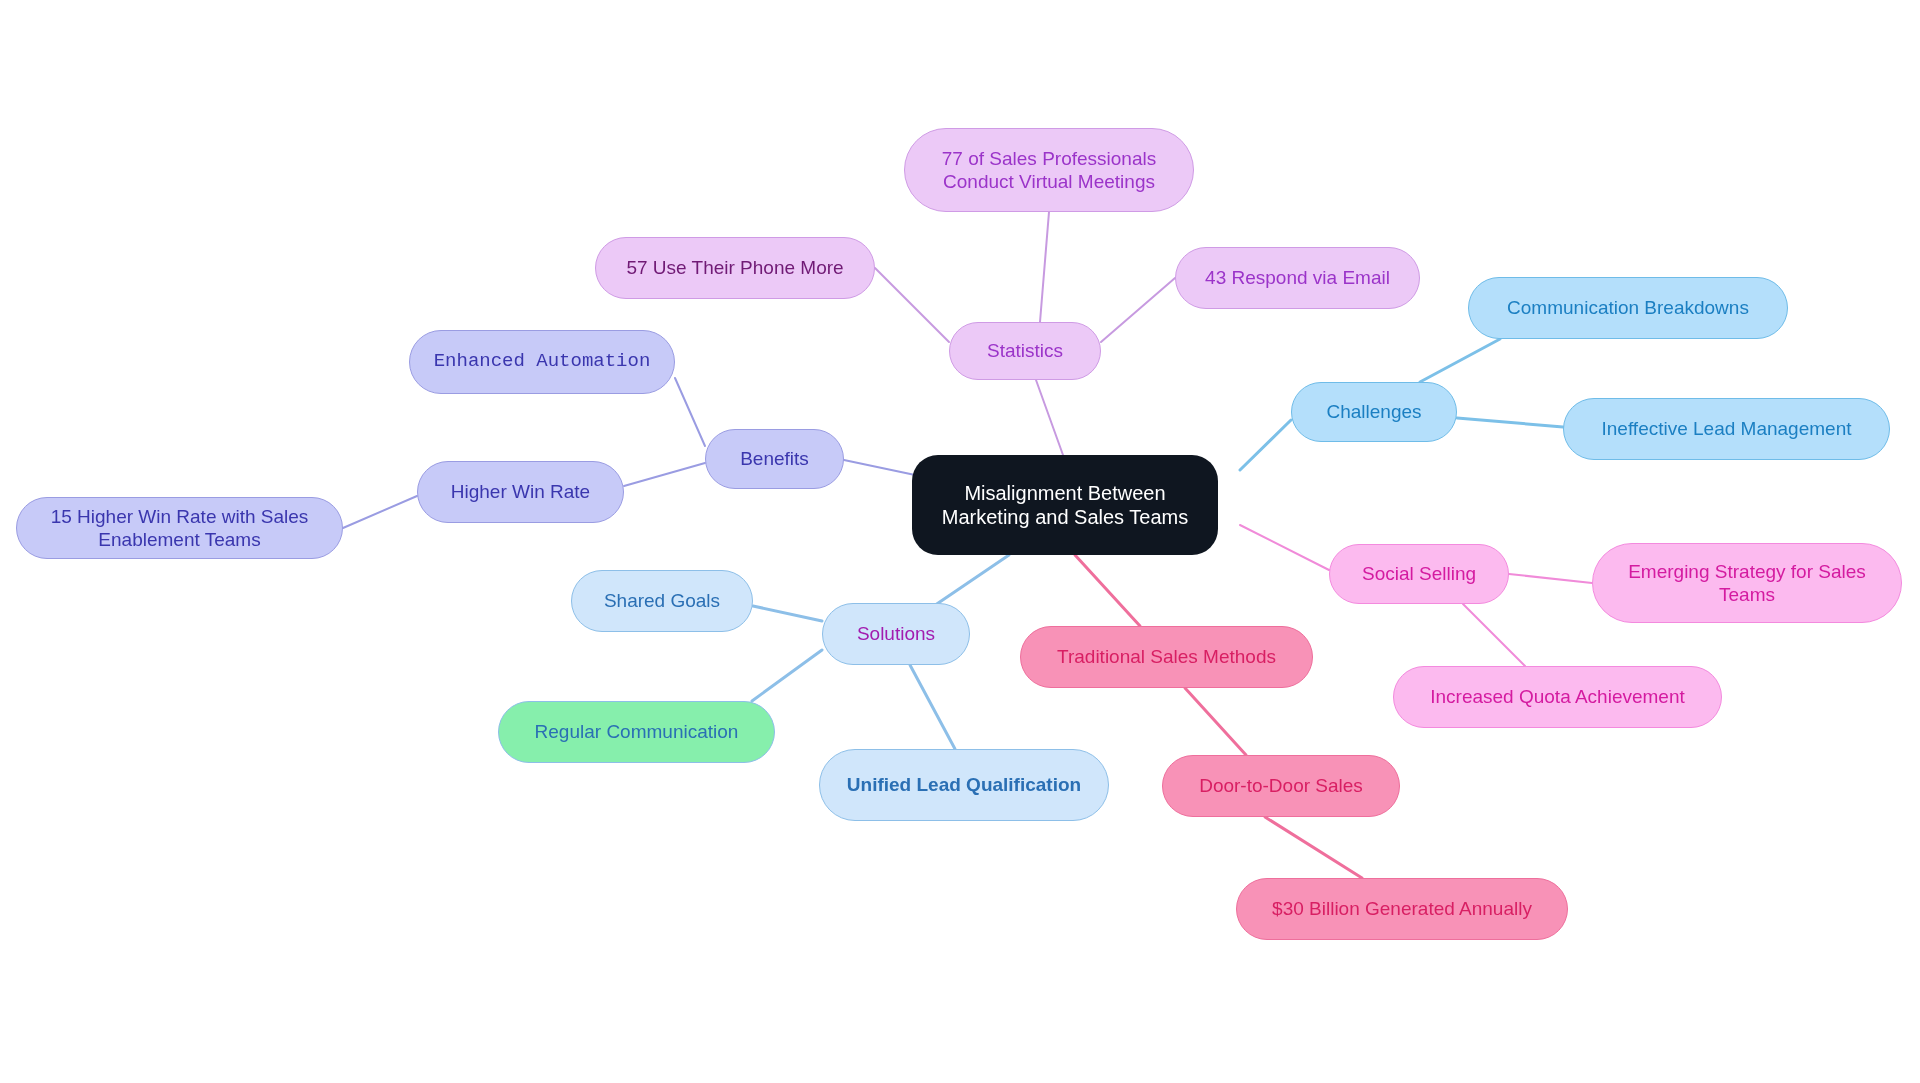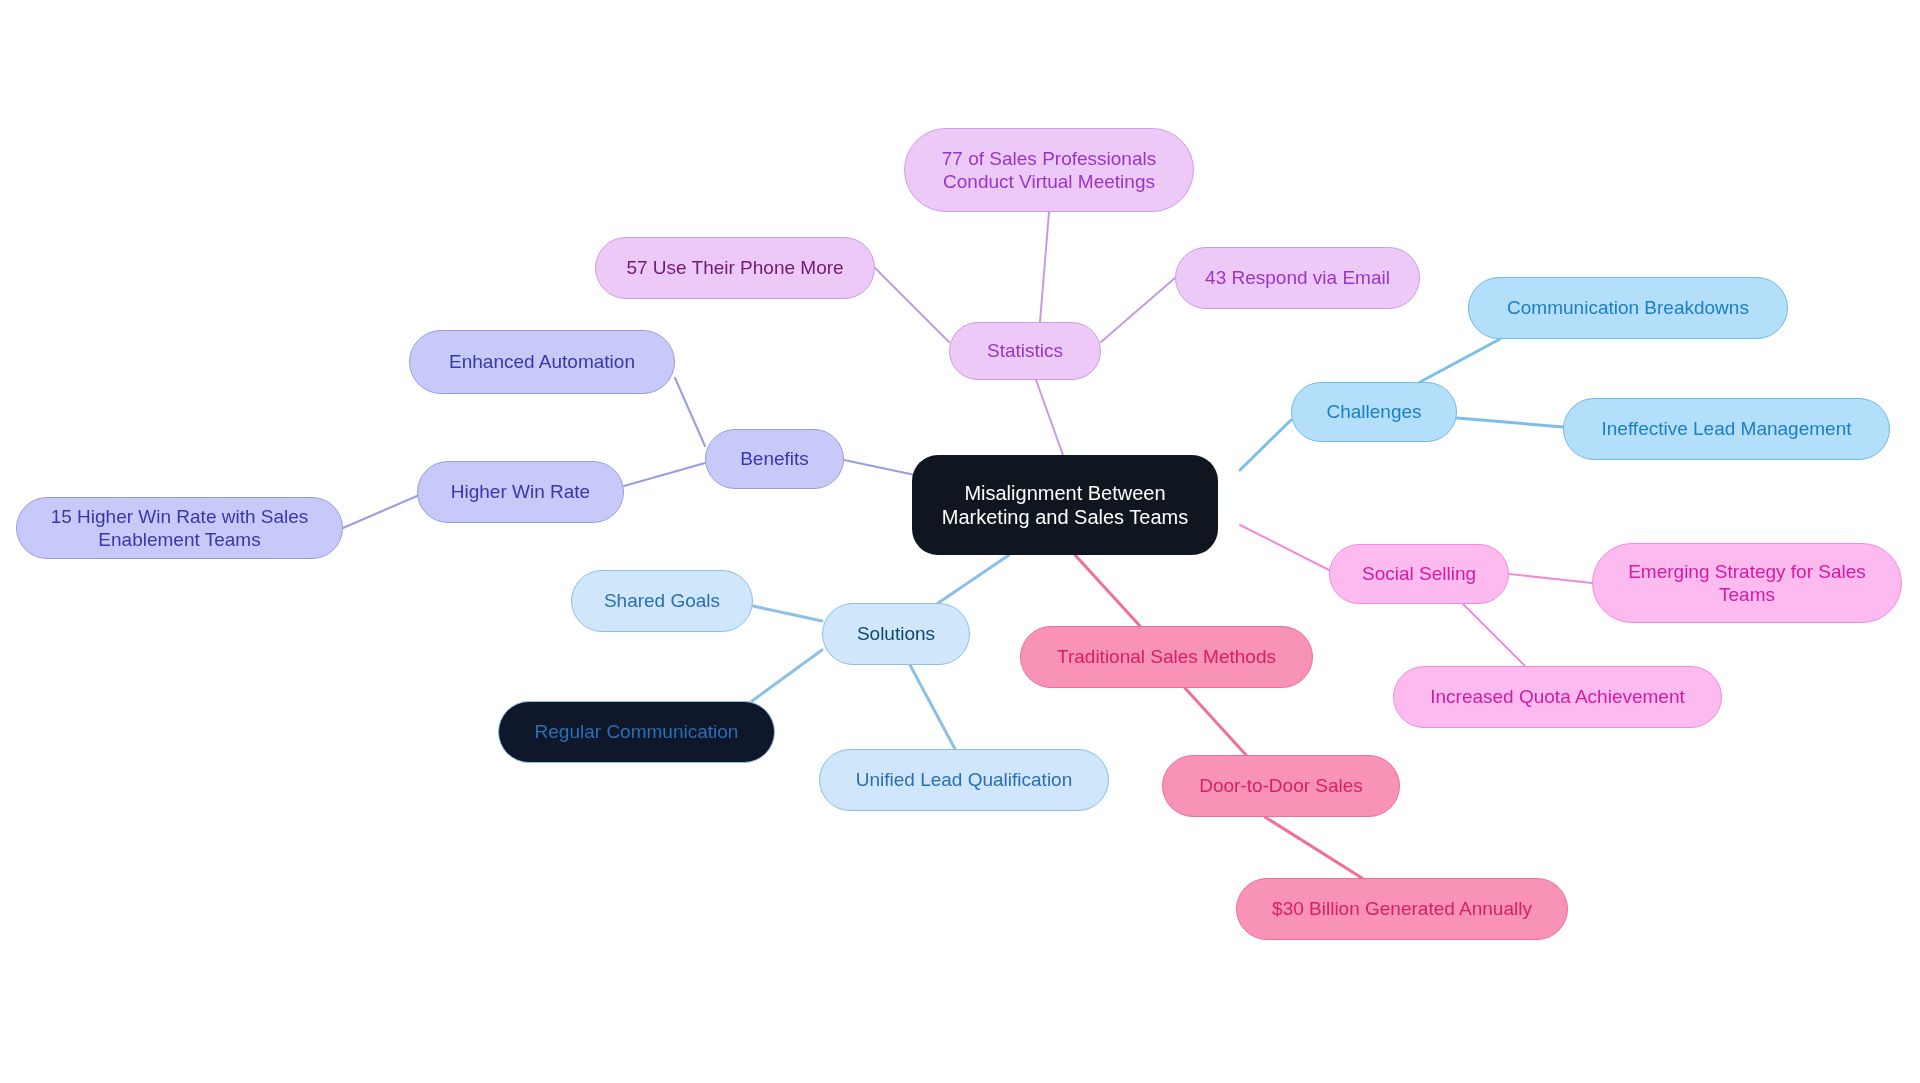--- a/index.html
+++ b/index.html
@@ -71,31 +71,31 @@
     </svg>
   <div id="nodes">
       <div class="node root" style="left: 912px; top: 455px; width: 306px; height: 100px; background: rgb(15, 22, 32); color: rgb(255, 255, 255); border-color: rgb(15, 22, 32); font-size: 20px;"><span>Misalignment Between
 Marketing and Sales Teams</span></div>
       <div class="node" style="left: 949px; top: 322px; width: 152px; height: 58px; background: rgb(236, 201, 247); color: rgb(155, 52, 201); border-color: rgb(207, 155, 229); font-size: 19px;"><span>Statistics</span></div>
       <div class="node" style="left: 904px; top: 128px; width: 290px; height: 84px; background: rgb(236, 201, 247); color: rgb(155, 52, 201); border-color: rgb(207, 155, 229); font-size: 19px;"><span>77 of Sales Professionals
 Conduct Virtual Meetings</span></div>
       <div class="node" style="left: 595px; top: 237px; width: 280px; height: 62px; background: rgb(236, 201, 247); color: #701a75; border-color: rgb(207, 155, 229); font-size: 19px;"><span>57 Use Their Phone More</span></div>
       <div class="node" style="left: 1175px; top: 247px; width: 245px; height: 62px; background: rgb(236, 201, 247); color: rgb(155, 52, 201); border-color: rgb(207, 155, 229); font-size: 19px;"><span>43 Respond via Email</span></div>
       <div class="node" style="left: 705px; top: 429px; width: 139px; height: 60px; background: rgb(199, 202, 248); color: rgb(58, 54, 174); border-color: rgb(154, 156, 226); font-size: 19px;"><span>Benefits</span></div>
-      <div class="node" style="left: 409px; top: 330px; width: 266px; height: 64px; background: rgb(199, 202, 248); color: rgb(58, 54, 174); border-color: rgb(154, 156, 226); font-size: 19px;"><span>Enhanced Automation</span></div>
+      <div class="node" style="left: 409px; top: 330px; width: 266px; height: 64px; background: rgb(199, 202, 248); color: rgb(58, 54, 174); border-color: rgb(154, 156, 226); font-size: 19px; font-family: Liberation Mono, monospace;"><span>Enhanced Automation</span></div>
       <div class="node" style="left: 417px; top: 461px; width: 207px; height: 62px; background: rgb(199, 202, 248); color: rgb(58, 54, 174); border-color: rgb(154, 156, 226); font-size: 19px;"><span>Higher Win Rate</span></div>
       <div class="node" style="left: 16px; top: 497px; width: 327px; height: 62px; background: rgb(199, 202, 248); color: rgb(58, 54, 174); border-color: rgb(154, 156, 226); font-size: 19px;"><span>15 Higher Win Rate with Sales
 Enablement Teams</span></div>
       <div class="node" style="left: 1291px; top: 382px; width: 166px; height: 60px; background: rgb(180, 223, 251); color: rgb(27, 127, 194); border-color: rgb(111, 188, 232); font-size: 19px;"><span>Challenges</span></div>
       <div class="node" style="left: 1468px; top: 277px; width: 320px; height: 62px; background: rgb(180, 223, 251); color: rgb(27, 127, 194); border-color: rgb(111, 188, 232); font-size: 19px;"><span>Communication Breakdowns</span></div>
       <div class="node" style="left: 1563px; top: 398px; width: 327px; height: 62px; background: rgb(180, 223, 251); color: rgb(27, 127, 194); border-color: rgb(111, 188, 232); font-size: 19px; text-align: right;"><span>Ineffective Lead Management</span></div>
-      <div class="node" style="left: 822px; top: 603px; width: 148px; height: 62px; background: rgb(208, 230, 251); color: #0c4a6e; border-color: rgb(141, 191, 232); font-size: 19px;"><span>Solutions</span></div>
+      <div class="node" style="left: 822px; top: 603px; width: 148px; height: 62px; background: rgb(208, 230, 251); color: #a21caf; border-color: rgb(141, 191, 232); font-size: 19px;"><span>Solutions</span></div>
       <div class="node" style="left: 571px; top: 570px; width: 182px; height: 62px; background: rgb(208, 230, 251); color: rgb(42, 111, 180); border-color: rgb(141, 191, 232); font-size: 19px;"><span>Shared Goals</span></div>
-      <div class="node" style="left: 498px; top: 701px; width: 277px; height: 62px; background: #0f172a; color: rgb(42, 111, 180); border-color: rgb(141, 191, 232); font-size: 19px; text-align: center;"><span>Regular Communication</span></div>
-      <div class="node" style="left: 819px; top: 749px; width: 290px; height: 62px; background: rgb(208, 230, 251); color: rgb(42, 111, 180); border-color: rgb(141, 191, 232); font-size: 19px;"><span>Unified Lead Qualification</span></div>
+      <div class="node" style="left: 498px; top: 701px; width: 277px; height: 62px; background: #86efac; color: rgb(42, 111, 180); border-color: rgb(141, 191, 232); font-size: 19px; text-align: center;"><span>Regular Communication</span></div>
+      <div class="node" style="left: 819px; top: 749px; width: 290px; height: 72px; background: rgb(208, 230, 251); color: rgb(42, 111, 180); border-color: rgb(141, 191, 232); font-size: 19px; font-weight: bold;"><span>Unified Lead Qualification</span></div>
       <div class="node" style="left: 1329px; top: 544px; width: 180px; height: 60px; background: rgb(252, 186, 239); color: rgb(212, 27, 160); border-color: rgb(243, 138, 222); font-size: 19px;"><span>Social Selling</span></div>
       <div class="node" style="left: 1592px; top: 543px; width: 310px; height: 80px; background: rgb(252, 186, 239); color: rgb(212, 27, 160); border-color: rgb(243, 138, 222); font-size: 19px;"><span>Emerging Strategy for Sales
 Teams</span></div>
       <div class="node" style="left: 1393px; top: 666px; width: 329px; height: 62px; background: rgb(252, 186, 239); color: rgb(212, 27, 160); border-color: rgb(243, 138, 222); font-size: 19px;"><span>Increased Quota Achievement</span></div>
       <div class="node" style="left: 1020px; top: 626px; width: 293px; height: 62px; background: rgb(248, 146, 183); color: rgb(216, 31, 99); border-color: rgb(238, 111, 156); font-size: 19px;"><span>Traditional Sales Methods</span></div>
       <div class="node" style="left: 1162px; top: 755px; width: 238px; height: 62px; background: rgb(248, 146, 183); color: rgb(216, 31, 99); border-color: rgb(238, 111, 156); font-size: 19px;"><span>Door-to-Door Sales</span></div>
       <div class="node" style="left: 1236px; top: 878px; width: 332px; height: 62px; background: rgb(248, 146, 183); color: rgb(216, 31, 99); border-color: rgb(238, 111, 156); font-size: 19px;"><span>$30 Billion Generated Annually</span></div>
     </div>
 </div>
 

